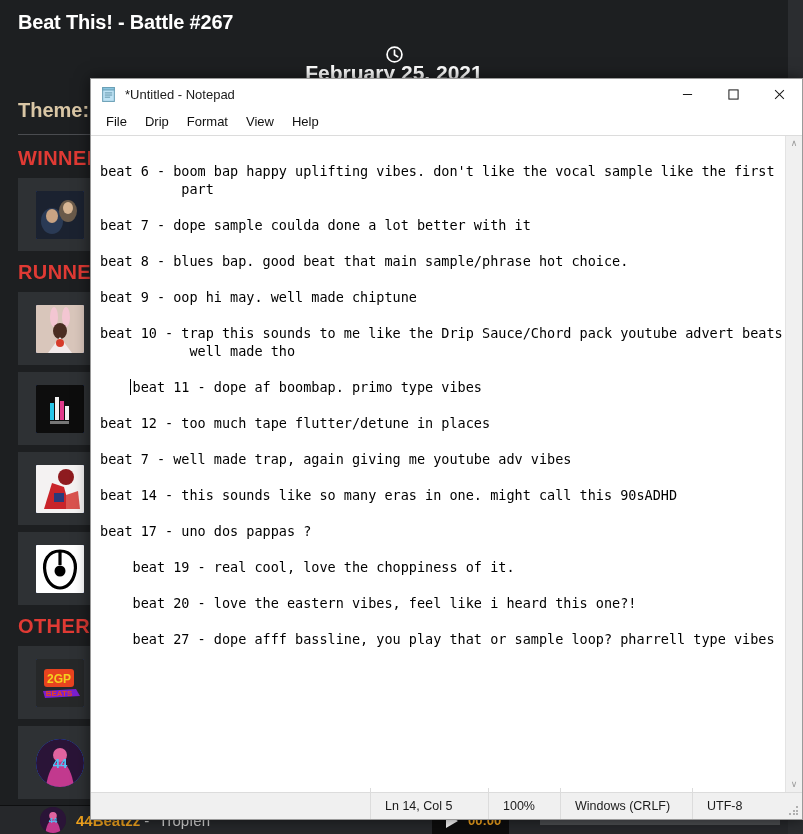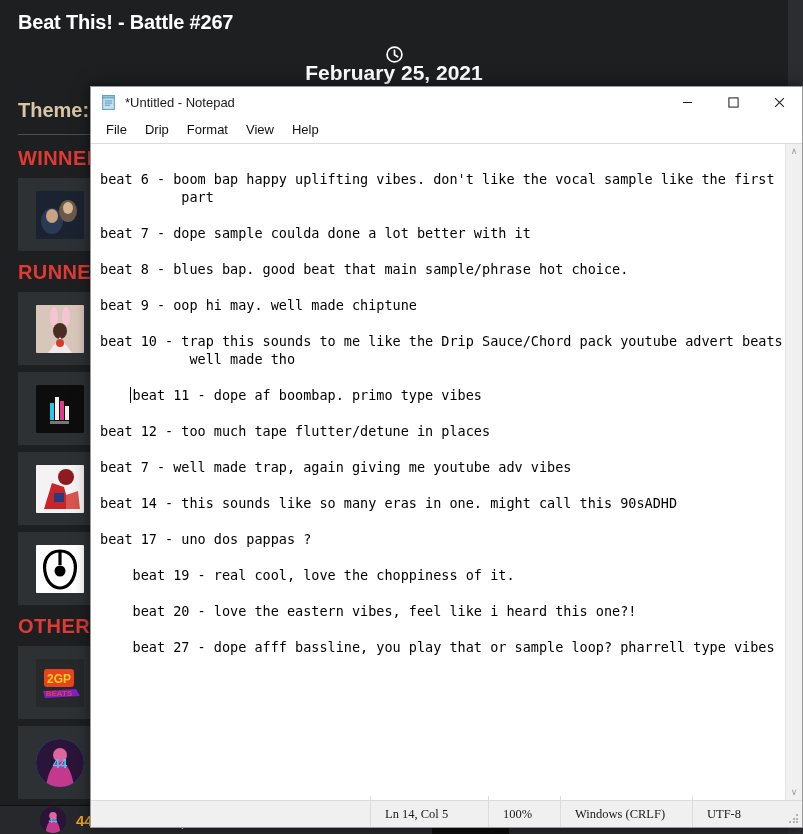--- a/index.html
+++ b/index.html
@@ -92,21 +92,21 @@
     margin-right: 10px; cursor: pointer;
   }
   #play-time { color: #f0a31e; font-size: 13px; font-weight: bold; }
   #player-progress {
     position: absolute; left: 540px; top: 10px; width: 240px; height: 9px;
     background: #4c4e51;
   }
 
   
   #notepad {
-    position: absolute; left: 90px; top: 86px;
+    position: absolute; left: 90px; top: 78px;
     width: 713px; height: 742px;
     background: #f0f0f0;
     border: 1px solid #9a9a9a;
     box-shadow: 0 0 14px rgba(0,0,0,0.55);
     display: flex; flex-direction: column;
     overflow: hidden;
   }
   #np-titlebar {
     height: 30px; background: #ffffff;
     display: flex; align-items: center; flex: 0 0 auto;
@@ -159,21 +159,21 @@
   .sb-arrow { font-size: 9px; color: #9b9b9b; line-height: 9px; user-select: none; }
 
   #np-status {
     height: 27px; background: #f0f0f0; flex: 0 0 auto;
     border-top: 1px solid #dcdcdc;
     display: flex; align-items: center; font-size: 12.5px; color: #1a1a1a;
     position: relative;
   }
   .st-cell {
     height: 37px; display: flex; align-items: center;
-    padding: 0 14px; border-left: 1px solid #dcdcdc; white-space: nowrap; font-family: Liberation Serif, serif;
+    padding: 0 14px; border-left: 1px solid #dcdcdc; white-space: nowrap;
   }
   .st-spacer { flex: 1 1 auto; }
   #st-grip {
     position: absolute; right: 3px; bottom: 3px; width: 10px; height: 10px;
   }
   .grip-dot { position: absolute; width: 2px; height: 2px; background: #b0b0b0; }
 </style>
 </head>
 <body>
 

